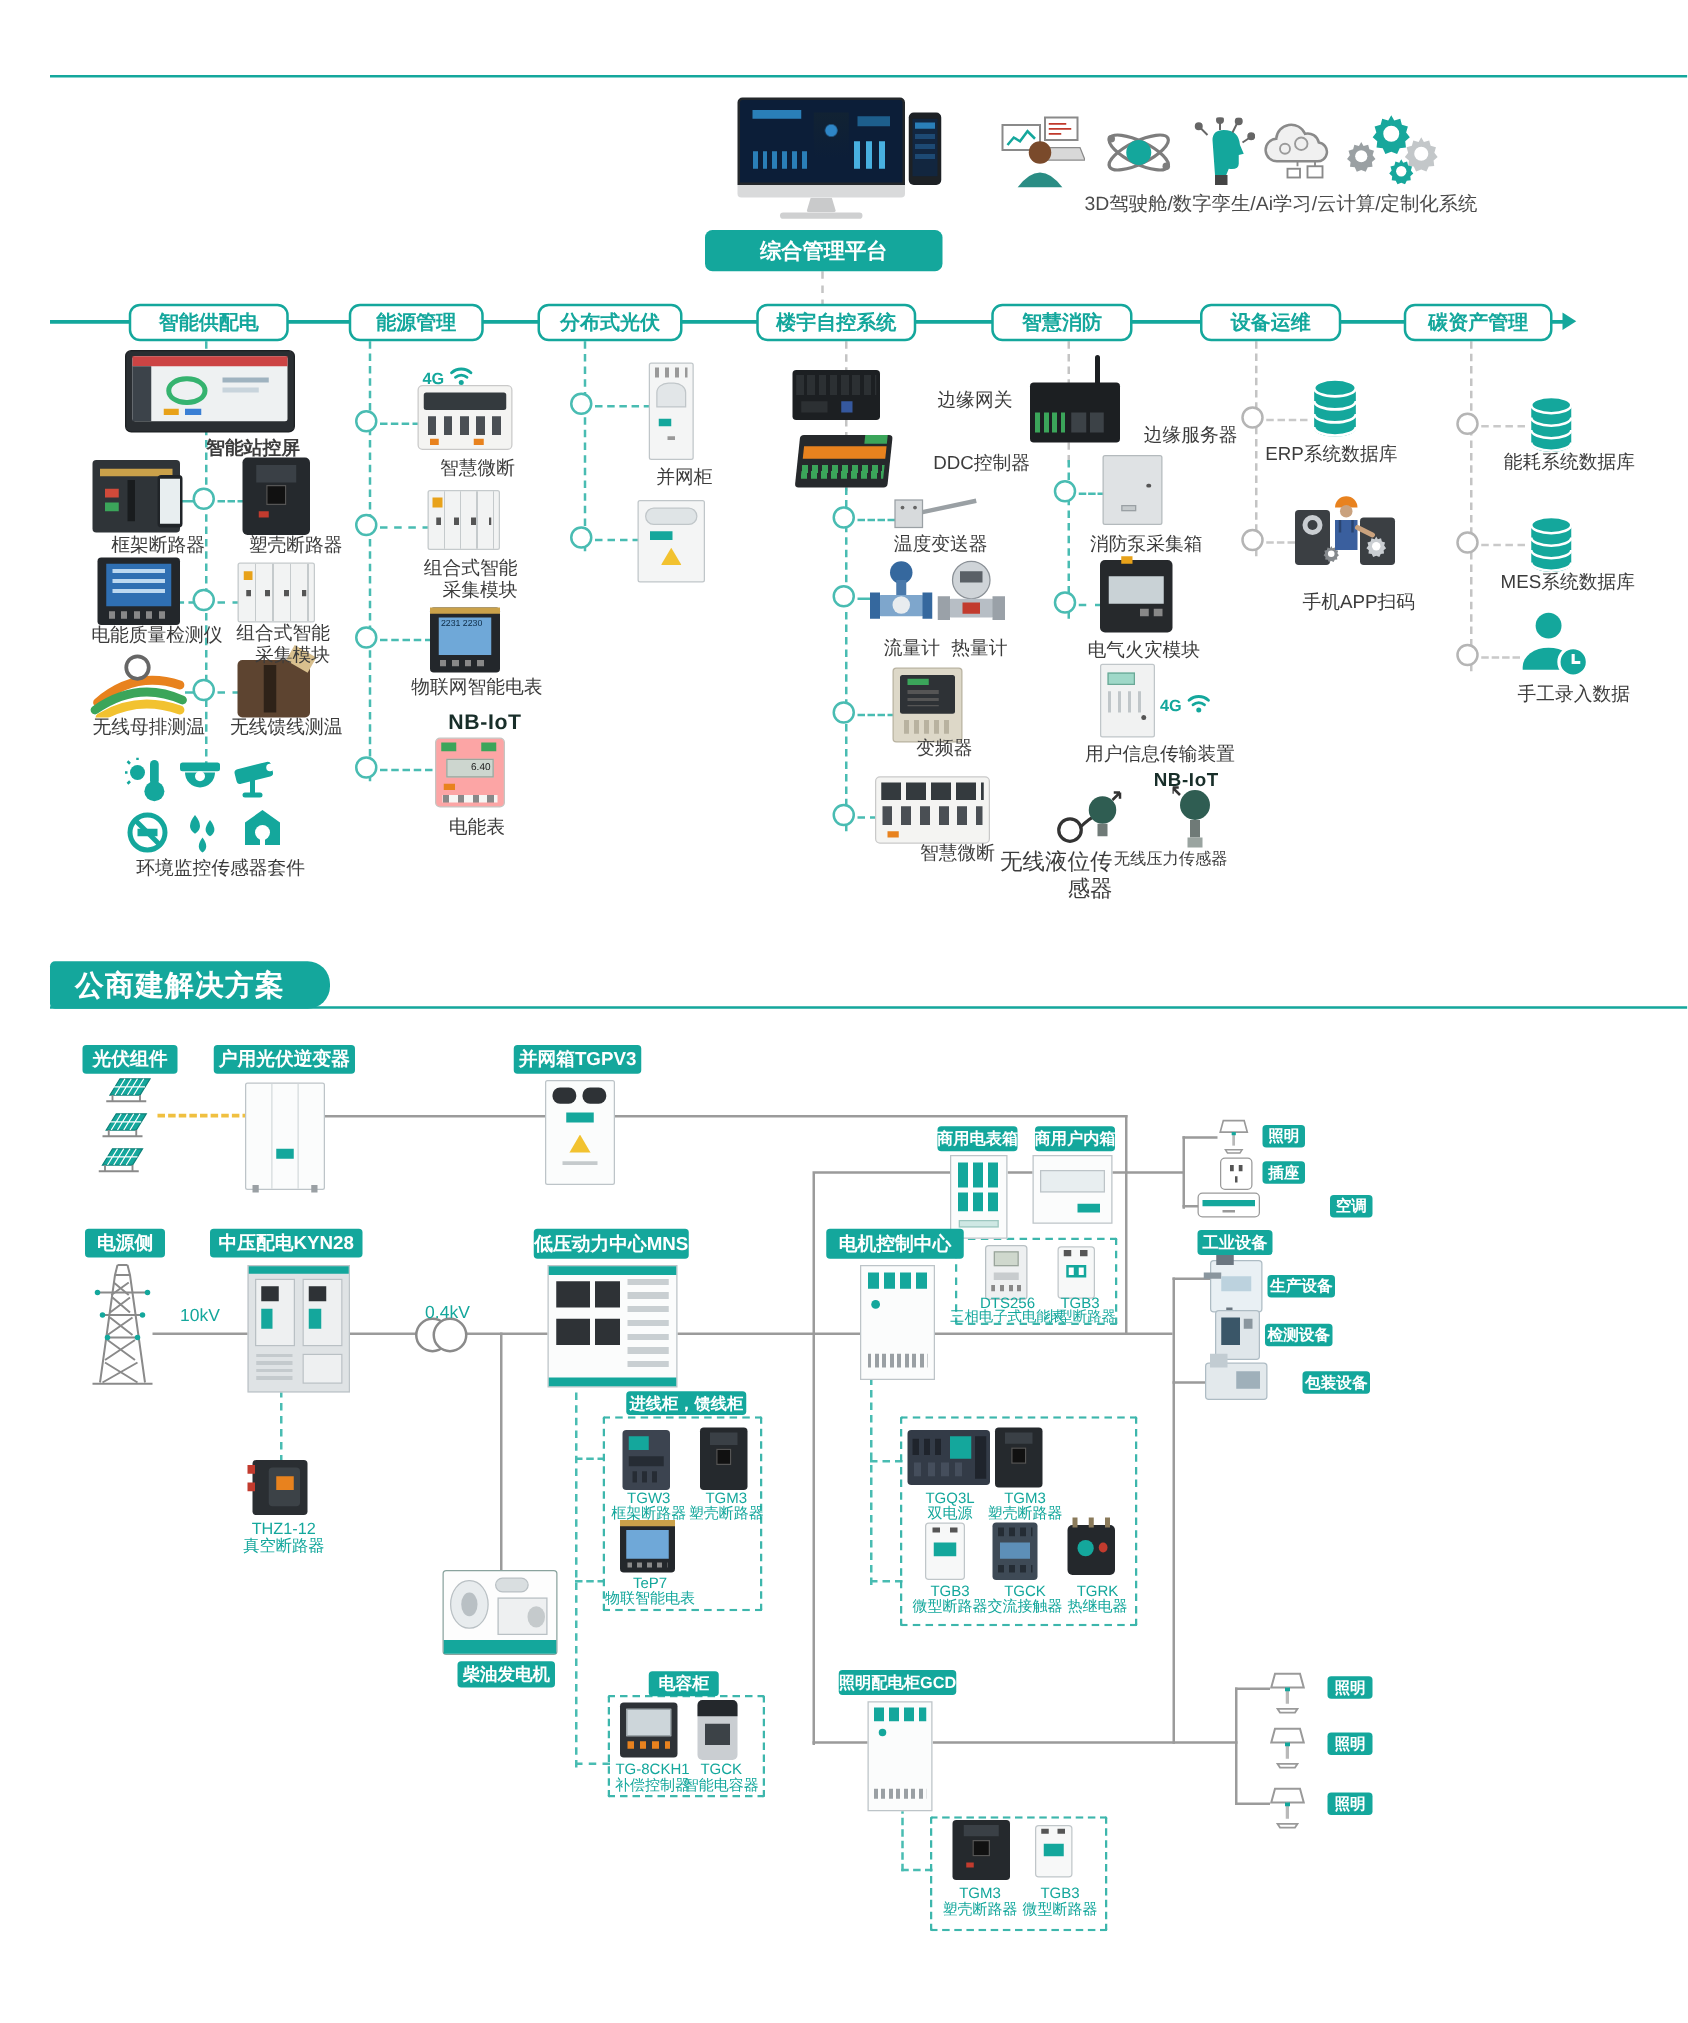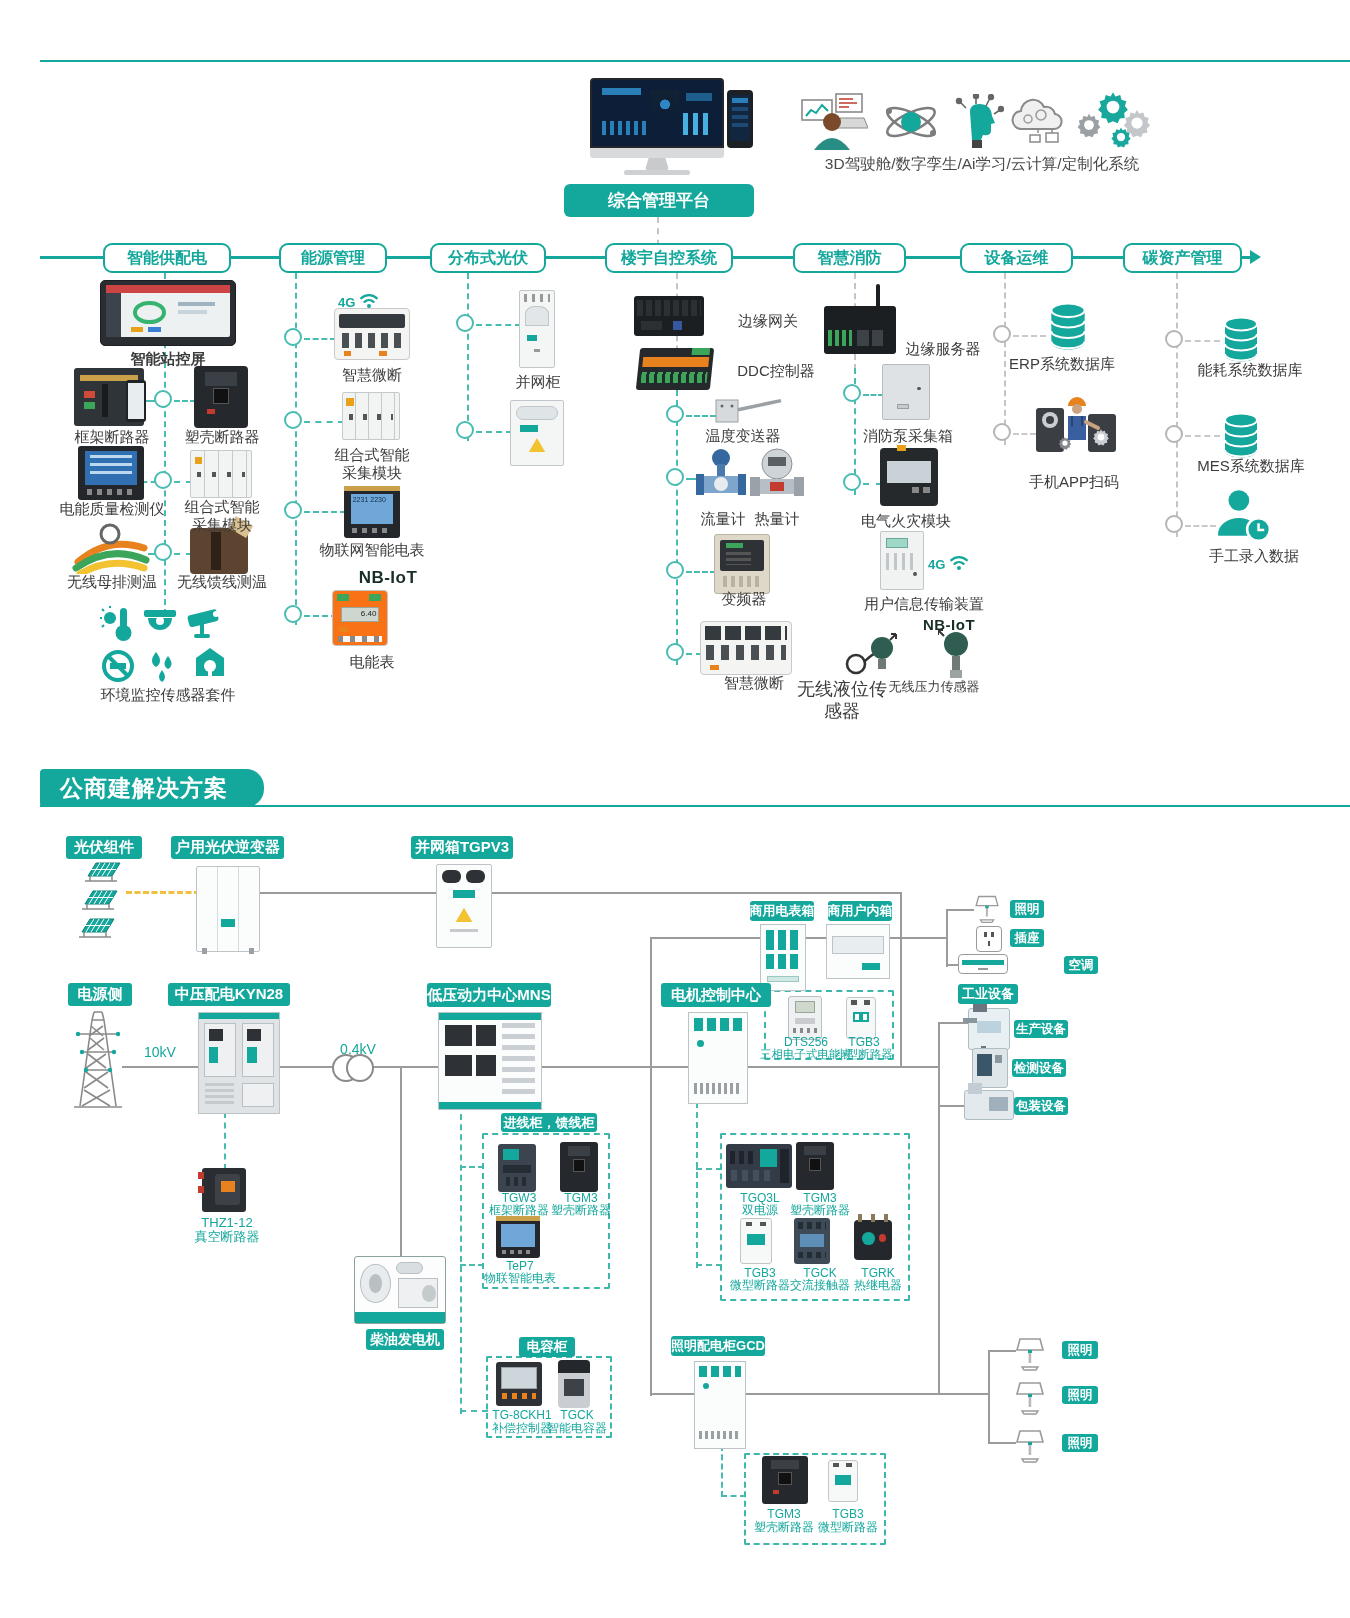--- a/index.html
+++ b/index.html
@@ -10,21 +10,21 @@
 .thline{height:2px;background:var(--t);z-index:1}
 .hline{height:2px;background:var(--g);z-index:1}
 .vline{width:2px;background:var(--g);z-index:1}
 .ydash{border-top:3px dashed #f0c040;z-index:1}
 .dv{border-left:2px dashed var(--tl);z-index:1}
 .dh{border-top:2px dashed var(--tl);z-index:1}
 .gdv{border-left:2px dashed #c4c4c4;z-index:1}
 .gdh{border-top:2px dashed #c9c9c9;z-index:1}
 .ob{background:#fff;border:2px solid var(--t);color:var(--t);font-weight:700;font-size:16px;display:flex;align-items:center;justify-content:center;border-radius:9px;z-index:5}
 .badge{background:var(--t);color:#fff;font-weight:700;font-size:15px;display:flex;align-items:center;justify-content:center;border-radius:3px;z-index:5;white-space:nowrap}
-.lbl{font-size:15px;color:#3c3c3c;text-align:center;line-height:1.22;font-weight:500;z-index:4}
+.lbl{font-size:15px;color:#3c3c3c;text-align:right;line-height:1.22;font-weight:500;z-index:4}
 .tl{color:var(--t);font-size:12px;text-align:center;line-height:1.25;font-weight:500;z-index:4;white-space:nowrap}
 .node{width:18px;height:18px;border-radius:50%;background:#fff;border:2px solid var(--tl);z-index:6}
 .gn{border-color:#b5b5b5}
 .dbx{border:2px dashed #3db6ac;z-index:2;border-radius:2px}
 .dev{z-index:3;border-radius:3px}
 .cab{background:#fbfcfc;border:1px solid #bdc4c8;z-index:3}
 .arrow{width:0;height:0;border-left:11px solid var(--t);border-top:7px solid transparent;border-bottom:7px solid transparent;z-index:2}
 .nb{font-weight:800;color:#182e29;text-align:center;z-index:4;letter-spacing:.5px}
 .g4{display:flex;align-items:flex-end;gap:2px;z-index:4;color:var(--t);font-weight:800;font-size:13px}
 </style>
@@ -298,21 +298,21 @@
   <div class="a lbl" style="left:330px;top:446px;width:84px">组合式智能采集模块</div>
 
   <div class="a dev" style="left:344px;top:486px;width:56px;height:52px;background:#23272b;border-radius:3px">
     <div class="a" style="left:0;top:0;width:100%;height:10%;background:#caa14a"></div>
     <div class="a" style="left:12%;top:16%;width:76%;height:58%;background:#6fa8d8;font-size:7px;color:#0c2a44;line-height:1.2;padding:2px">2231 2230</div>
     <div class="a" style="left:14%;top:80%;width:72%;height:10%;background:repeating-linear-gradient(90deg,#888 0 5px,#23272b 5px 10px)"></div>
   </div>
   <div class="a lbl" style="left:310px;top:541px;width:124px">物联网智能电表</div>
 
   <div class="a nb" style="left:348px;top:568px;width:80px;font-size:17px">NB-IoT</div>
-  <div class="a dev" style="left:332px;top:590px;width:56px;height:56px;background:#f97316;border:1px solid #c5c5c2;border-radius:4px">
+  <div class="a dev" style="left:348px;top:590px;width:56px;height:56px;background:#fca5a5;border:1px solid #c5c5c2;border-radius:4px">
     <div class="a" style="left:8%;top:6%;width:22%;height:12%;background:#3ba55a"></div>
     <div class="a" style="left:66%;top:6%;width:22%;height:12%;background:#3ba55a"></div>
     <div class="a" style="left:14%;top:30%;width:72%;height:28%;background:#cdd6cf;border:1px solid #9aa59c;font-size:8px;color:#222;text-align:right;line-height:1.6;padding-right:2px">6.40</div>
     <div class="a" style="left:12%;top:66%;width:16%;height:10%;background:#e8821e"></div>
     <div class="a" style="left:10%;top:84%;width:80%;height:10%;background:repeating-linear-gradient(90deg,#888 0 5px,#f6f6f4 5px 12px)"></div>
   </div>
   <div class="a lbl" style="left:340px;top:653px;width:64px">电能表</div>
 
   <div class="a dh" style="left:304px;top:338px;width:32px"></div>
   <div class="a dh" style="left:304px;top:421px;width:40px"></div>
@@ -568,21 +568,21 @@
   <div class="a badge" style="left:171px;top:836px;width:113px;height:23px">户用光伏逆变器</div>
   <div class="a badge" style="left:411px;top:836px;width:102px;height:23px">并网箱TGPV3</div>
   <div class="a badge" style="left:750px;top:901px;width:64px;height:20px;font-size:13px">商用电表箱</div>
   <div class="a badge" style="left:828px;top:901px;width:64px;height:20px;font-size:13px">商用户内箱</div>
   <div class="a badge" style="left:1010px;top:900px;width:34px;height:18px;font-size:12.5px">照明</div>
   <div class="a badge" style="left:1010px;top:929px;width:34px;height:18px;font-size:12.5px">插座</div>
   <div class="a badge" style="left:1064px;top:956px;width:34px;height:18px;font-size:12.5px">空调</div>
   <div class="a badge" style="left:958px;top:984px;width:60px;height:20px;font-size:13px">工业设备</div>
   <div class="a badge" style="left:1014px;top:1020px;width:54px;height:18px;font-size:12.5px">生产设备</div>
   <div class="a badge" style="left:1012px;top:1059px;width:54px;height:18px;font-size:12.5px">检测设备</div>
-  <div class="a badge" style="left:1014px;top:1097px;width:54px;height:18px;font-size:12.5px">包装设备</div>
+  <div class="a badge" style="left:1042px;top:1097px;width:54px;height:18px;font-size:12.5px">包装设备</div>
   <div class="a badge" style="left:68px;top:983px;width:64px;height:23px">电源侧</div>
   <div class="a badge" style="left:168px;top:983px;width:122px;height:23px">中压配电KYN28</div>
   <div class="a badge" style="left:427px;top:983px;width:124px;height:24px">低压动力中心MNS</div>
   <div class="a badge" style="left:661px;top:983px;width:110px;height:24px">电机控制中心</div>
   <div class="a badge" style="left:501px;top:1113px;width:96px;height:19px;font-size:13px">进线柜，馈线柜</div>
   <div class="a badge" style="left:366px;top:1329px;width:78px;height:21px;font-size:14px">柴油发电机</div>
   <div class="a badge" style="left:519px;top:1337px;width:56px;height:20px;font-size:13.5px">电容柜</div>
   <div class="a badge" style="left:671px;top:1336px;width:94px;height:20px;font-size:13px">照明配电柜GCD</div>
   <div class="a badge" style="left:1062px;top:1341px;width:36px;height:18px;font-size:12.5px">照明</div>
   <div class="a badge" style="left:1062px;top:1386px;width:36px;height:18px;font-size:12.5px">照明</div>

